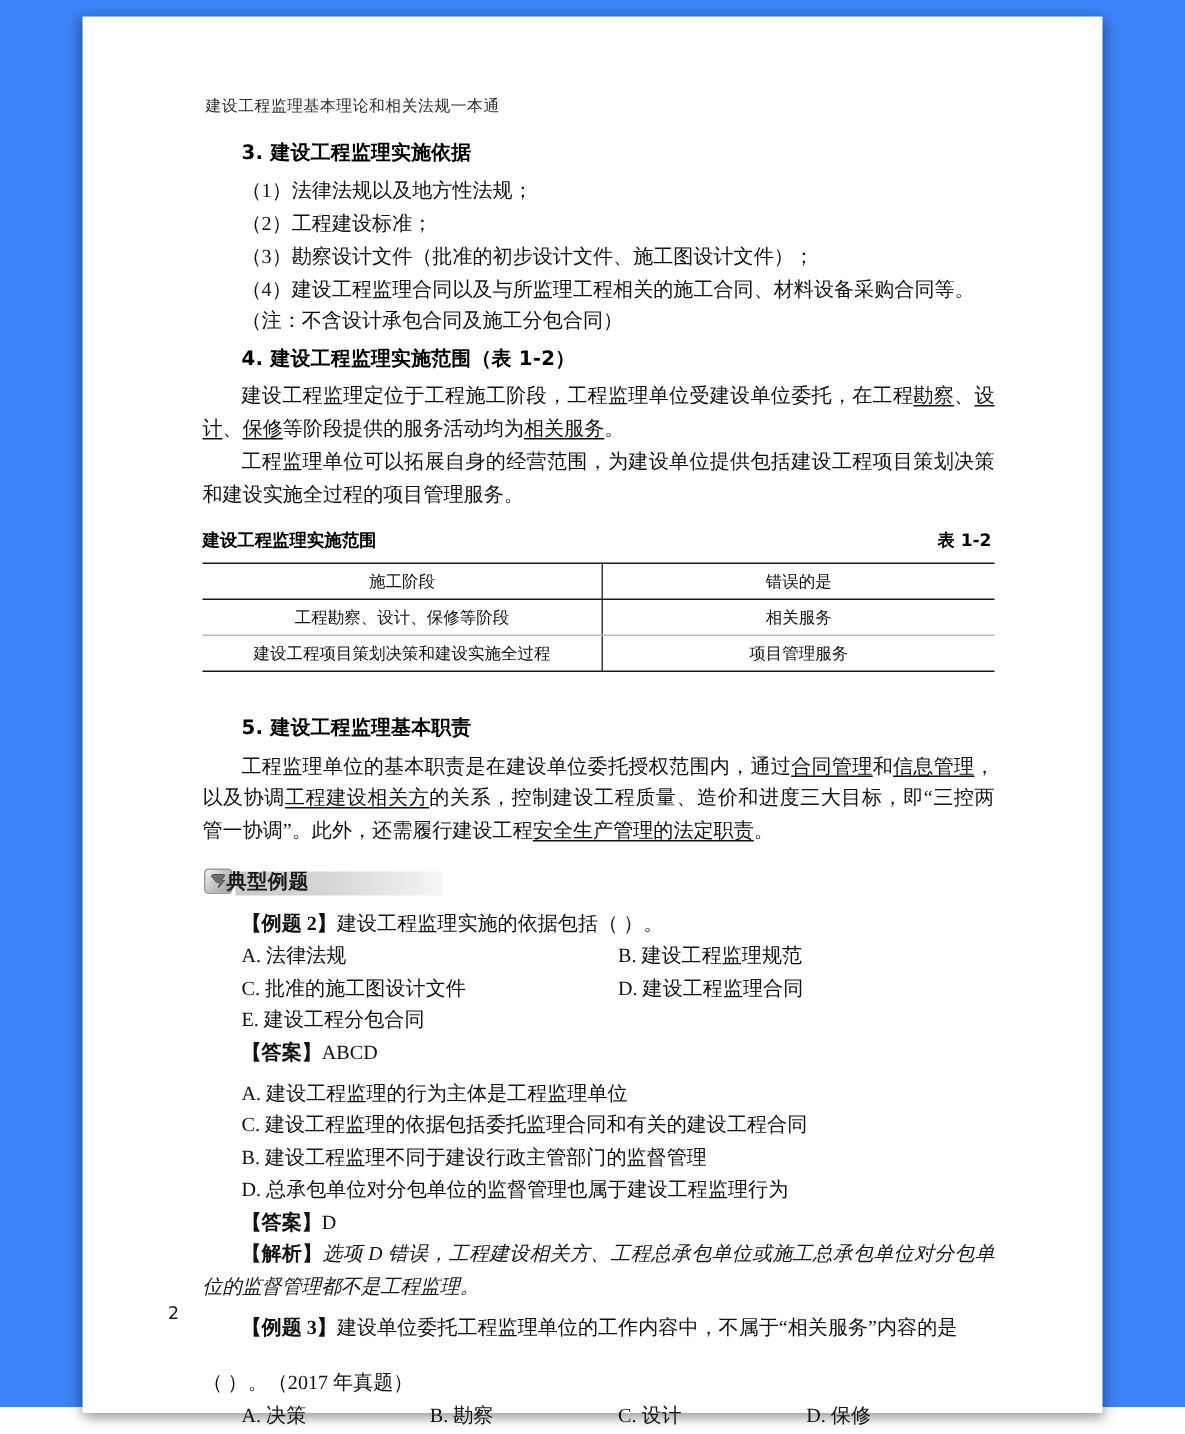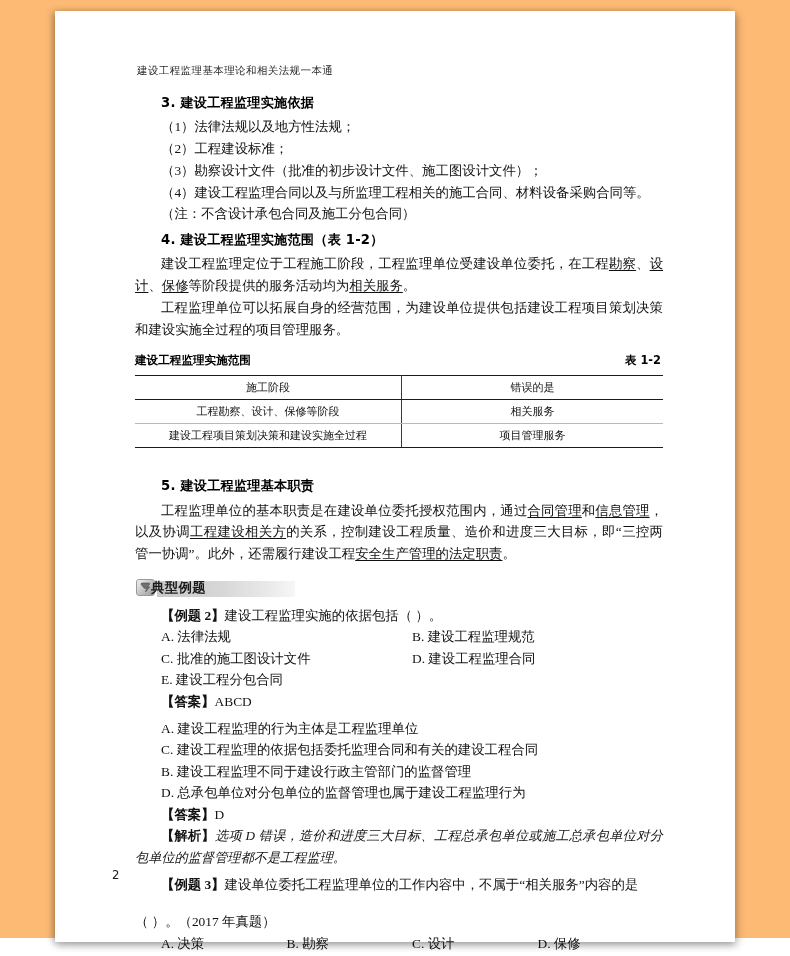--- a/index.html
+++ b/index.html
@@ -10,21 +10,21 @@
     height: 956px;
     overflow: hidden;
   }
   body {
     font-family: "Liberation Serif", "DejaVu Serif", serif;
   }
   .canvas {
     position: relative;
     width: 790px;
     height: 938px;
-    background: #fdba74;
+    background: #3b82f6;
   }
   .page {
     position: absolute;
     left: 55px;
     top: 11px;
     width: 680px;
     height: 931px;
     background: #ffffff;
     box-shadow: -3px 0 7px rgba(0,0,0,0.20),
                  3px 3px 8px rgba(0,0,0,0.18),
@@ -289,21 +289,21 @@
           <div class="opt-single">E. 建设工程分包合同</div>
           <p class="q-line"><span class="q-tag">【答案】</span><span>ABCD</span></p>
         </div>
 
         <div class="q-block">
           <div class="opt-single">A. 建设工程监理的行为主体是工程监理单位</div>
           <div class="opt-single">C. 建设工程监理的依据包括委托监理合同和有关的建设工程合同</div>
           <div class="opt-single">B. 建设工程监理不同于建设行政主管部门的监督管理</div>
           <div class="opt-single">D. 总承包单位对分包单位的监督管理也属于建设工程监理行为</div>
           <p class="q-line"><span class="q-tag">【答案】</span><span>D</span></p>
-          <p class="analysis"><span class="q-tag">【解析】</span><span>选项 D 错误，造价和进度三大目标、工程总承包单位或施工总承包单位对分包单位的监督管理都不是工程监理。</span></p>
+          <p class="analysis"><span class="q-tag">【解析】</span><span>选项 D 错误，工程建设相关方、工程总承包单位或施工总承包单位对分包单位的监督管理都不是工程监理。</span></p>
         </div>
 
         <div class="q-block">
           <p class="q-line"><span class="q-tag">【例题 3】</span><span>建设单位委托工程监理单位的工作内容中，不属于“相关服务”内容的是</span></p>
           <p class="q-line noindent">（     ）。（2017 年真题）</p>
           <div class="opt-row quad">
             <span class="opt">A. 决策</span>
             <span class="opt">B. 勘察</span>
             <span class="opt">C. 设计</span>
             <span class="opt">D. 保修</span>

